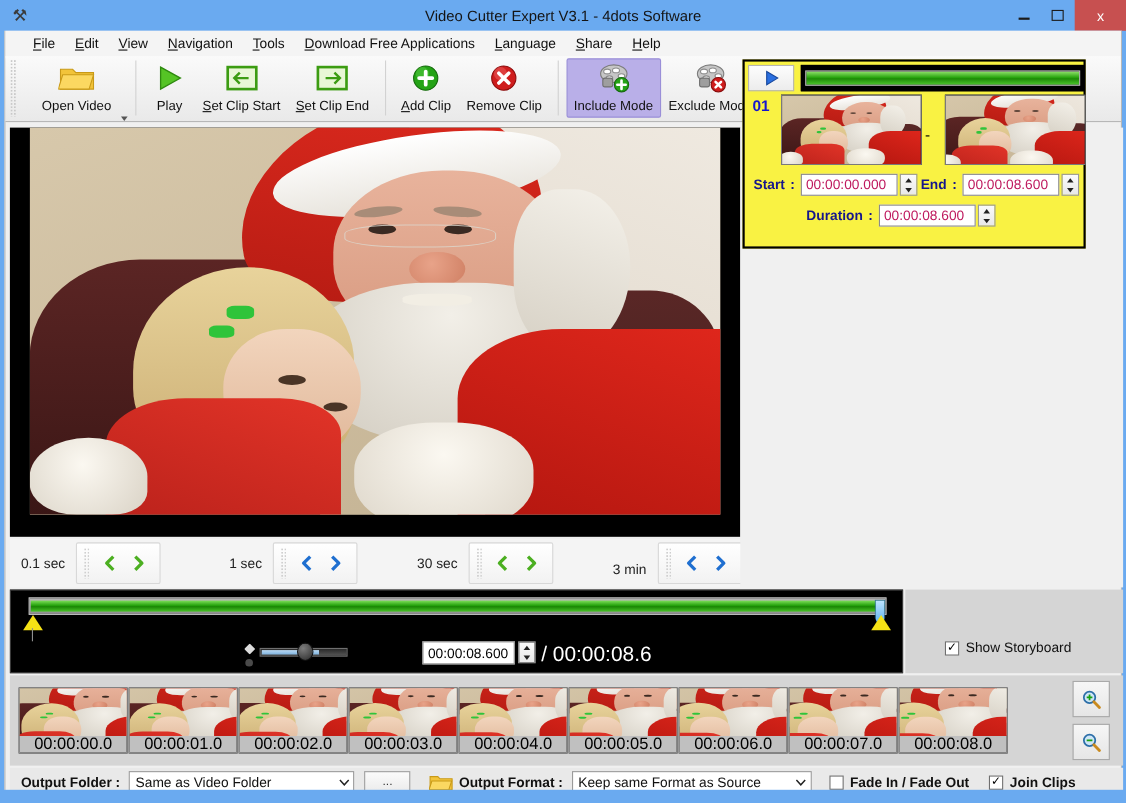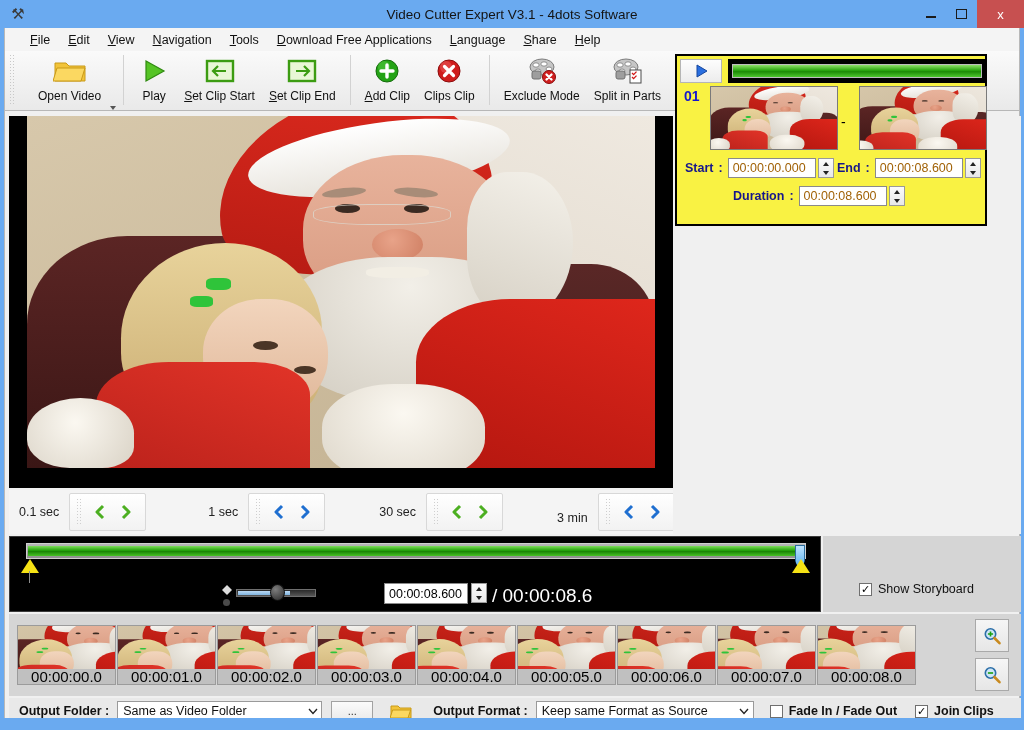--- a/index.html
+++ b/index.html
@@ -127,21 +127,21 @@
   .clip-num {
     position:absolute; left:7px; top:32px; font-size:14px; font-weight:bold; color:#1515cf;
   }
   .clip-thumb { position:absolute; top:30px; width:128px; height:64px; border:1px solid #7a7a7a; overflow:hidden; background:#000; }
   .clip-thumb.a { left:33px; }
   .clip-thumb.b { left:182px; }
   .clip-dash { position:absolute; left:164px; top:58px; font-size:14px; color:#000; }
   .fieldrow { position:absolute; font-size:12.5px; color:#16168c; font-weight:bold; display:flex; align-items:center; }
   .tfield {
     background:#fff; border:1px solid #8a8a8a; font-family:"Liberation Sans", sans-serif;
-    font-size:12.5px; color:#a16207; font-weight:normal; padding:1px 4px; height:20px;
+    font-size:12.5px; color:#be185d; font-weight:normal; padding:1px 4px; height:20px;
     display:flex; align-items:center; min-width:88px;
   }
   .spin {
     width:16px; height:20px; margin-left:2px;
     background:linear-gradient(#fbfbfb,#e8e8e8); border:1px solid #9a9a9a;
     display:flex; flex-direction:column; align-items:center; justify-content:space-around; cursor:default;
   }
   .spin .up { width:0;height:0;border-left:3.5px solid transparent;border-right:3.5px solid transparent;border-bottom:4px solid #222;}
   .spin .dn { width:0;height:0;border-left:3.5px solid transparent;border-right:3.5px solid transparent;border-top:4px solid #222;}
 
@@ -397,25 +397,40 @@
       </div>
 
       <div class="tbitem">
         <div class="tbicon">
           <svg width="26" height="26" viewBox="0 0 26 26">
             <circle cx="13" cy="13" r="11" fill="#cf1d1d" stroke="#8b0d0d" stroke-width="1"></circle>
             <circle cx="10" cy="9" r="6" fill="#f06a6a" opacity=".45"></circle>
             <path d="M8.5 8.5 L17.5 17.5 M17.5 8.5 L8.5 17.5" stroke="#fff" stroke-width="3.2" stroke-linecap="round"></path>
           </svg>
         </div>
-        <div class="lbl">Clips Clip</div>
+        <div class="lbl">Remove Clip</div>
       </div>
 
       <div class="tb-sep"></div>
 
+      <div class="tbitem active">
+        <div class="tbicon">
+          <svg width="34" height="28" viewBox="0 0 34 28">
+            <ellipse cx="17" cy="10" rx="12" ry="8" fill="#c6c6c6" stroke="#7d7d7d"></ellipse>
+            <ellipse cx="11" cy="8" rx="3.2" ry="2.2" fill="#fff" stroke="#8d8d8d"></ellipse>
+            <ellipse cx="19" cy="7" rx="3.2" ry="2.2" fill="#fff" stroke="#8d8d8d"></ellipse>
+            <ellipse cx="24" cy="12" rx="3" ry="2" fill="#fff" stroke="#8d8d8d"></ellipse>
+            <ellipse cx="13" cy="14" rx="3" ry="2" fill="#fff" stroke="#8d8d8d"></ellipse>
+            <rect x="7" y="14" width="9" height="8" rx="2" fill="#9e9e9e" stroke="#707070"></rect>
+            <circle cx="24" cy="20" r="6.5" fill="#24a316" stroke="#156b0c"></circle>
+            <path d="M24 16.2 V23.8 M20.2 20 H27.8" stroke="#fff" stroke-width="2.4" stroke-linecap="round"></path>
+          </svg>
+        </div>
+        <div class="lbl">Include Mode</div>
+      </div>
 
       <div class="tbitem">
         <div class="tbicon">
           <svg width="34" height="28" viewBox="0 0 34 28">
             <ellipse cx="17" cy="10" rx="12" ry="8" fill="#c6c6c6" stroke="#7d7d7d"></ellipse>
             <ellipse cx="11" cy="8" rx="3.2" ry="2.2" fill="#fff" stroke="#8d8d8d"></ellipse>
             <ellipse cx="19" cy="7" rx="3.2" ry="2.2" fill="#fff" stroke="#8d8d8d"></ellipse>
             <ellipse cx="24" cy="12" rx="3" ry="2" fill="#fff" stroke="#8d8d8d"></ellipse>
             <ellipse cx="13" cy="14" rx="3" ry="2" fill="#fff" stroke="#8d8d8d"></ellipse>
             <rect x="7" y="14" width="9" height="8" rx="2" fill="#9e9e9e" stroke="#707070"></rect>
@@ -957,21 +972,21 @@
         </span>
       </span>
       <span class="sm-btn" style="margin-left:9px; width:42px;">...</span>
       <span class="folder-btn" style="margin-left:12px;">
         <svg width="22" height="19" viewBox="0 0 22 19">
           <path d="M1 4 h7 l2 2 h11 v10 h-20 z" fill="#f2c43a" stroke="#c99a18"></path>
           <path d="M2.6 8 h18 l-2.6 8 h-18 z" fill="#fbd861" stroke="#c99a18"></path>
         </svg>
       </span>
 
-      <span class="out-lbl" style="margin-left:16px;">Output Format :</span>
+      <span class="out-lbl" style="">Output Format :</span>
       <span class="combo" style="width:218px; margin-left:8px;">
         <span class="cv">Keep same Format as Source</span>
         <span class="carr">
           <svg width="10" height="7" viewBox="0 0 10 7">
               <path d="M1 1 L5 5.5 L9 1" stroke="#222" stroke-width="1.3" fill="none"></path>
             </svg>
         </span>
       </span>
 
       <span class="cbrow" style="margin-left:16px;">

